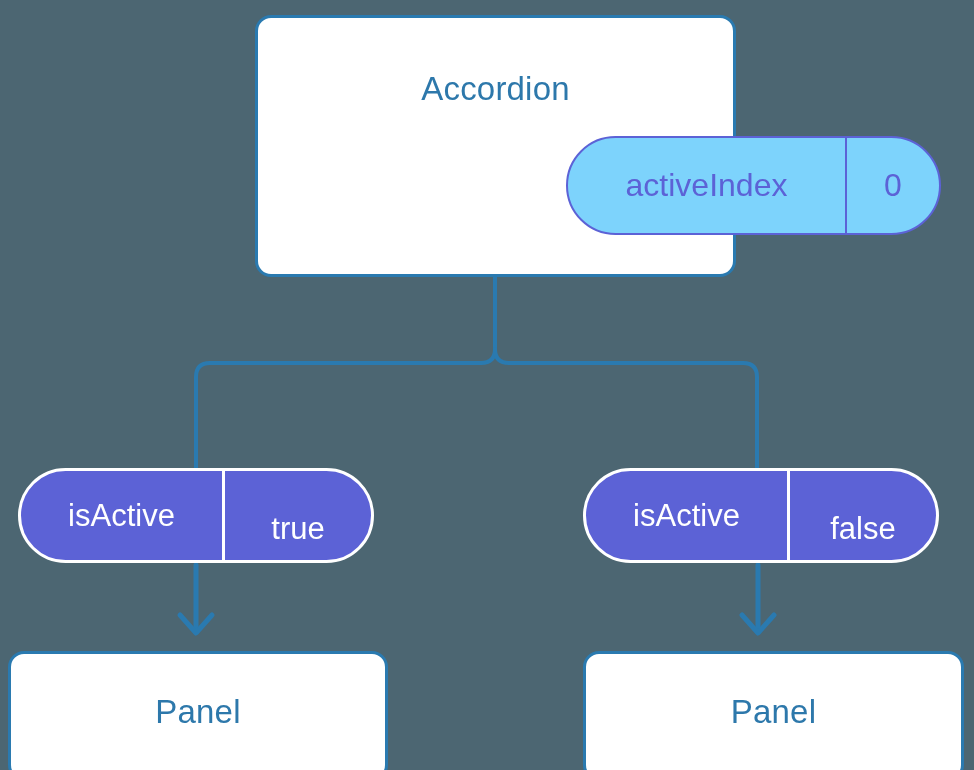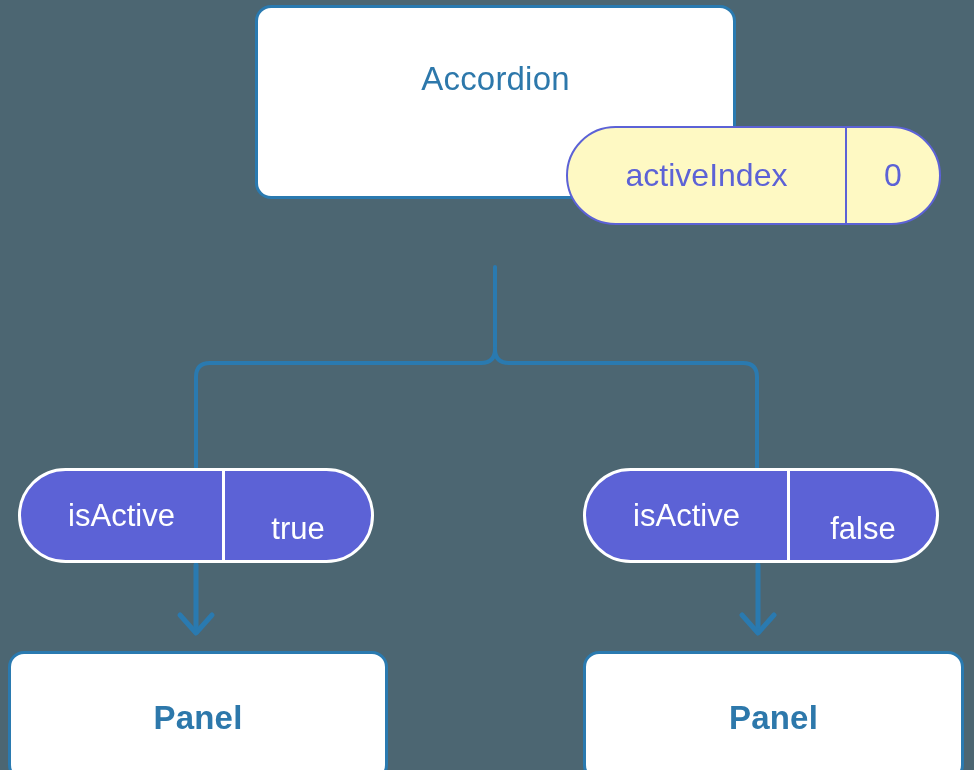--- a/index.html
+++ b/index.html
@@ -41,34 +41,34 @@
     text-align: center;
     color: #2d78ab;
     font-size: 33px;
     font-weight: 400;
     letter-spacing: 0.2px;
     white-space: nowrap;
   }
 
   #accordion-card {
     left: 255px;
-    top: 5px;
+    top: 15px;
     width: 481px;
-    height: 194px;
+    height: 262px;
     padding-left: 48px;
   }
   #accordion-card .card-title { top: 52px; }
 
   .panel-card {
     top: 651px;
     height: 130px;
   }
   #panel-card-left  { left: 8px;   width: 380px; }
   #panel-card-right { left: 583px; width: 381px; }
-  .panel-card .card-title { top: 45px; font-weight: bold; }
+  .panel-card .card-title { top: 39px; }
 
   
   .pill {
     position: absolute;
     display: flex;
     align-items: stretch;
     box-sizing: border-box;
     border-radius: 999px;
     overflow: hidden;
   }
@@ -81,21 +81,21 @@
     white-space: nowrap;
   }
 
   
   #state-pill-activeindex {
     left: 308px;
     top: 118px;
     width: 375px;
     height: 99px;
     border: 2px solid #5c62d6;
-    background: #fef9c3;
+    background: #7dd3fc;
   }
   #state-pill-activeindex .pill-key {
     width: 279px;
     color: #5c62d6;
     font-size: 32px;
     border-right: 2px solid #5c62d6;
   }
   #state-pill-activeindex .pill-val {
     flex: 1;
     color: #5c62d6;

